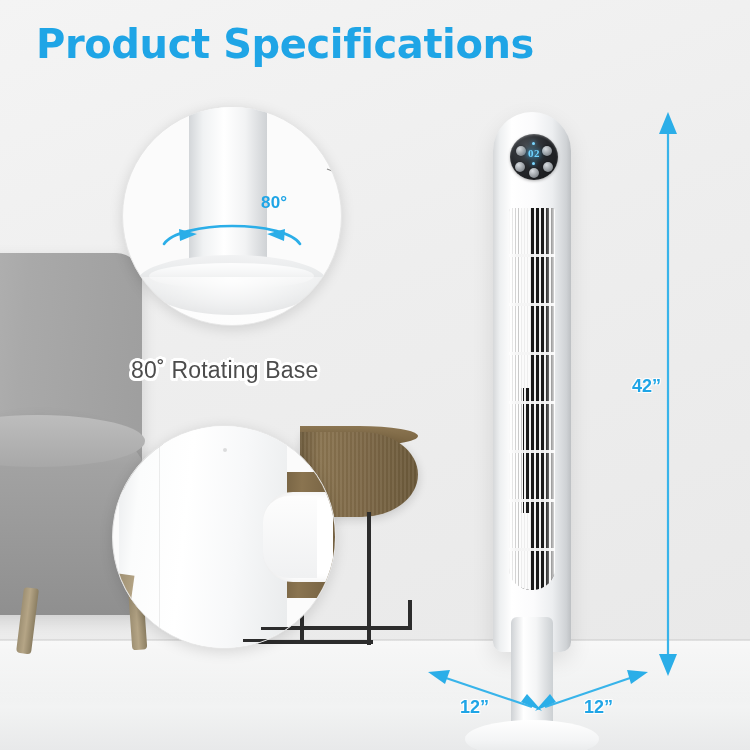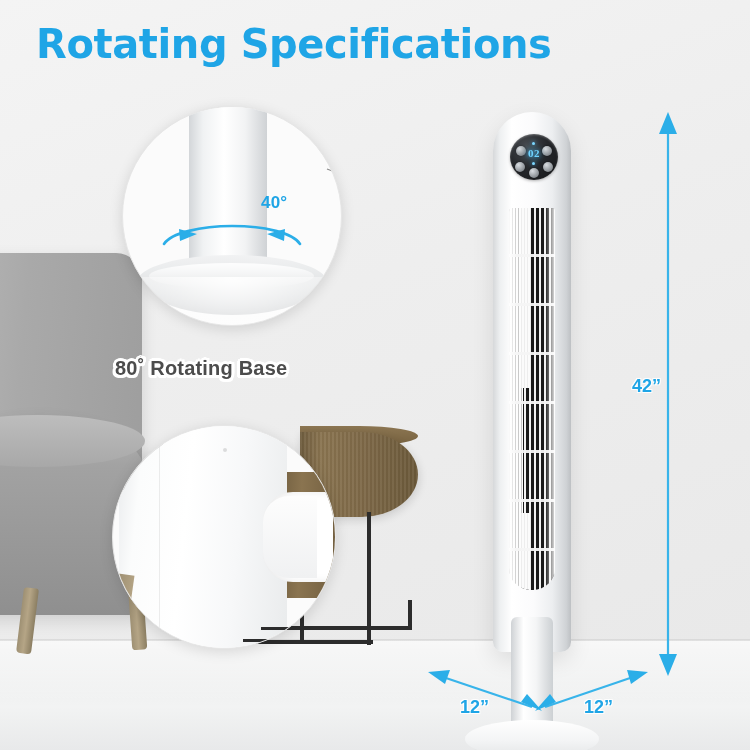--- a/index.html
+++ b/index.html
@@ -277,29 +277,30 @@
   .hd-bg-metal1 {
     position: absolute; left: 130px; bottom: 6px; width: 120px; height: 3px; background: #2c2c2c;
   }
   .hd-bg-metal2 {
     position: absolute; left: 148px; bottom: 18px; width: 100px; height: 3px; background: #2c2c2c;
   }
 
   
   .feature-label {
     position: absolute;
-    font-weight: bold;
+    font-weight: normal;
     color: #4c4c4c;
-    font-size: 20px;
+    font-size: 23px;
     letter-spacing: .2px;
     white-space: nowrap;
     text-shadow:
       -2px -2px 0 #fff,  2px -2px 0 #fff, -2px 2px 0 #fff,  2px 2px 0 #fff,
       -3px  0   0 #fff,  3px  0   0 #fff,  0  -3px 0 #fff,  0   3px 0 #fff,
       -2px  3px 0 #fff,  3px -2px 0 #fff,  2px  3px 0 #fff, -3px 2px 0 #fff;
+    margin-left: 16px;
   }
   .label-rotate { left: 115px; top: 357px; }
   .label-handle { left: 112px; top: 648px; }
 
   
   .dim-text {
     position: absolute;
     color: #1FA5E6; font-weight: bold; font-size: 18px;
     text-shadow: -1px -1px 0 rgba(255,255,255,.85), 1px 1px 0 rgba(255,255,255,.85),
                  -1px 1px 0 rgba(255,255,255,.85), 1px -1px 0 rgba(255,255,255,.85);
@@ -400,21 +401,21 @@
         <path class="wire" d="M201,40 C206,42 210,44 214,46"></path>
         <path class="wire" d="M204,62 C209,64 213,65 216,66" stroke="#b09ab5"></path>
       </g>
       <g stroke="#2BAEE8" stroke-width="2.6" fill="none" stroke-linecap="round">
         <path d="M41,137 C48,126 78,119 109,119 C142,119 170,126 177,137"></path>
       </g>
       <polygon points="56,122 74,127 57,134" fill="#2BAEE8"></polygon>
       <polygon points="162,122 144,127 161,134" fill="#2BAEE8"></polygon>
     </svg>
 
-    <span class="deg-label">40°</span>
+    <span class="deg-label">80°</span>
   </div>
 
   <div class="callout callout-handle">
     <div class="hd-bg-chair"></div>
     <div class="hd-bg-wood"></div>
     <div class="hd-body"></div>
     <div class="hd-seam"></div>
     <div class="hd-cutout"></div>
     <div class="hd-notch-in"></div>
     <div class="hd-dot"></div>
@@ -439,15 +440,15 @@
     <polygon points="428,672 450,670 445,684" fill="#2BAEE8"></polygon>
     <polygon points="542,711 521,702 527,694" fill="#2BAEE8"></polygon>
     <polygon points="648,672 627,670 631,684" fill="#2BAEE8"></polygon>
     <polygon points="535,711 556,702 550,694" fill="#2BAEE8"></polygon>
   </svg>
 
   <div class="dim-text dim-height">42”</div>
   <div class="dim-text dim-w-left">12”</div>
   <div class="dim-text dim-w-right">12”</div>
 
-  <div class="title">Rotating Specifications</div>
+  <div class="title">Product Specifications</div>
 
 </div>
 
 </body></html>

